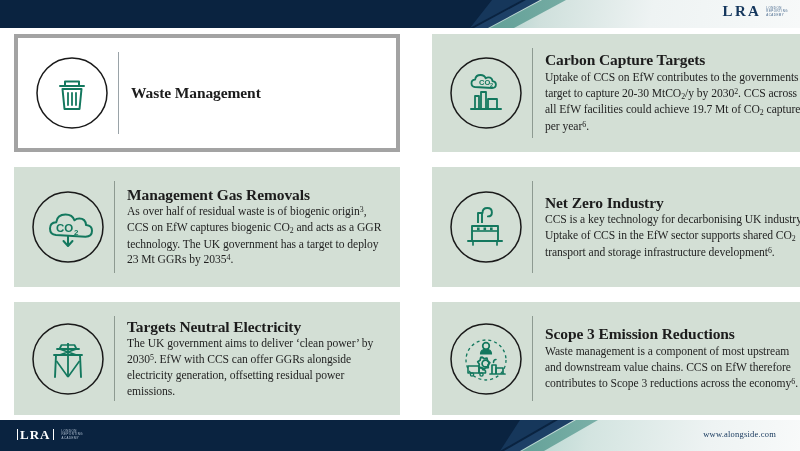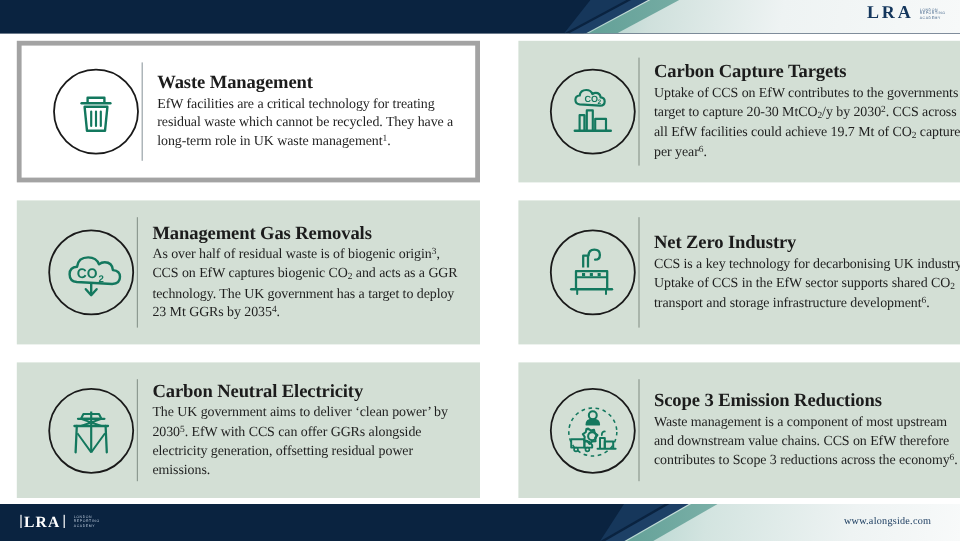--- a/index.html
+++ b/index.html
@@ -187,21 +187,21 @@
   .card.highlight {
     background: #ffffff;
     border: 4px solid #a3a3a3;
   }
 
   .card-icon {
     flex: 0 0 auto;
     width: 92px;
     display: flex;
     align-items: center;
-    justify-content: flex-end;
+    justify-content: center;
   }
   .card-icon svg { display: block; }
 
   .card-divider {
     flex: 0 0 auto;
     width: 1px;
     align-self: stretch;
     background: #8d9a91;
     margin: 8px 12px 8px 0;
   }
@@ -258,21 +258,20 @@
         <circle cx="38" cy="38" r="35" fill="none" stroke="#1a1a1a" stroke-width="1.5"></circle>
         <path d="M26 31 H50" stroke="#13785e" stroke-width="2" fill="none" stroke-linecap="round"></path>
         <path d="M31 31 V26.5 H45 V31" stroke="#13785e" stroke-width="2" fill="none" stroke-linejoin="round"></path>
         <path d="M28.5 34 H47.5 L45.5 54 H30.5 Z" stroke="#13785e" stroke-width="2" fill="none" stroke-linejoin="round"></path>
         <path d="M34 38 V50 M38 38 V50 M42 38 V50" stroke="#13785e" stroke-width="1.8" stroke-linecap="round"></path>
       </svg>
     </div>
     <div class="card-divider"></div>
     <div class="card-body">
       <div class="card-title">Waste Management</div>
-      <div class="card-text">EfW facilities are a critical technology for treating residual waste which cannot be recycled. They have a long-term role in UK waste management<sup>1</sup>.</div>
     </div>
   </div>
 
   <div class="card">
     <div class="card-icon">
       <svg width="76" height="76" viewBox="0 0 76 76">
         <circle cx="38" cy="38" r="35" fill="none" stroke="#1a1a1a" stroke-width="1.5"></circle>
         <path d="M27 32 q-3.5 -0.3 -3.5 -3.8 q0 -3.4 3.6 -3.6 q0.6 -4.6 5.4 -4.6 q4 0 5.2 3.4 q1.2 -1 2.8 -1 q3.6 0 4 3.8 q3.4 0.3 3.4 3.3 q0 3.4 -3.8 3.5 Z" fill="none" stroke="#13785e" stroke-width="1.8" stroke-linejoin="round"></path>
         <text x="31" y="30" font-family="Liberation Sans, sans-serif" font-size="7.5" font-weight="bold" fill="#13785e">CO</text>
         <text x="42" y="32" font-family="Liberation Sans, sans-serif" font-size="5.5" font-weight="bold" fill="#13785e">2</text>
@@ -335,21 +334,21 @@
         <path d="M27 28 H49" stroke="#13785e" stroke-width="1.9" stroke-linecap="round"></path>
         <path d="M24 34 H52" stroke="#13785e" stroke-width="1.9" stroke-linecap="round"></path>
         <path d="M31.5 24 h13 l2 4 h-17 Z" fill="none" stroke="#13785e" stroke-width="1.7" stroke-linejoin="round"></path>
         <path d="M29.5 28 L46.5 34 M46.5 28 L29.5 34" stroke="#13785e" stroke-width="1.6"></path>
         <path d="M26 34 L25 56 M50 34 L51 56" stroke="#13785e" stroke-width="1.9" stroke-linecap="round"></path>
         <path d="M26.5 40 L38 56 M49.5 40 L38 56" stroke="#13785e" stroke-width="1.6"></path>
       </svg>
     </div>
     <div class="card-divider"></div>
     <div class="card-body">
-      <div class="card-title">Carbon Neutral Electricity</div>
+      <div class="card-title">Targets Neutral Electricity</div>
       <div class="card-text">The UK government aims to deliver ‘clean power’ by 2030<sup>5</sup>. EfW with CCS can offer GGRs alongside electricity generation, offsetting residual power emissions.</div>
     </div>
   </div>
 
   <div class="card">
     <div class="card-icon">
       <svg width="76" height="76" viewBox="0 0 76 76">
         <circle cx="38" cy="38" r="35" fill="none" stroke="#1a1a1a" stroke-width="1.5"></circle>
         <circle cx="38" cy="39" r="20" fill="none" stroke="#13785e" stroke-width="1.3" stroke-dasharray="3 3"></circle>
         <circle cx="38" cy="25" r="3.3" fill="none" stroke="#13785e" stroke-width="1.7"></circle>

